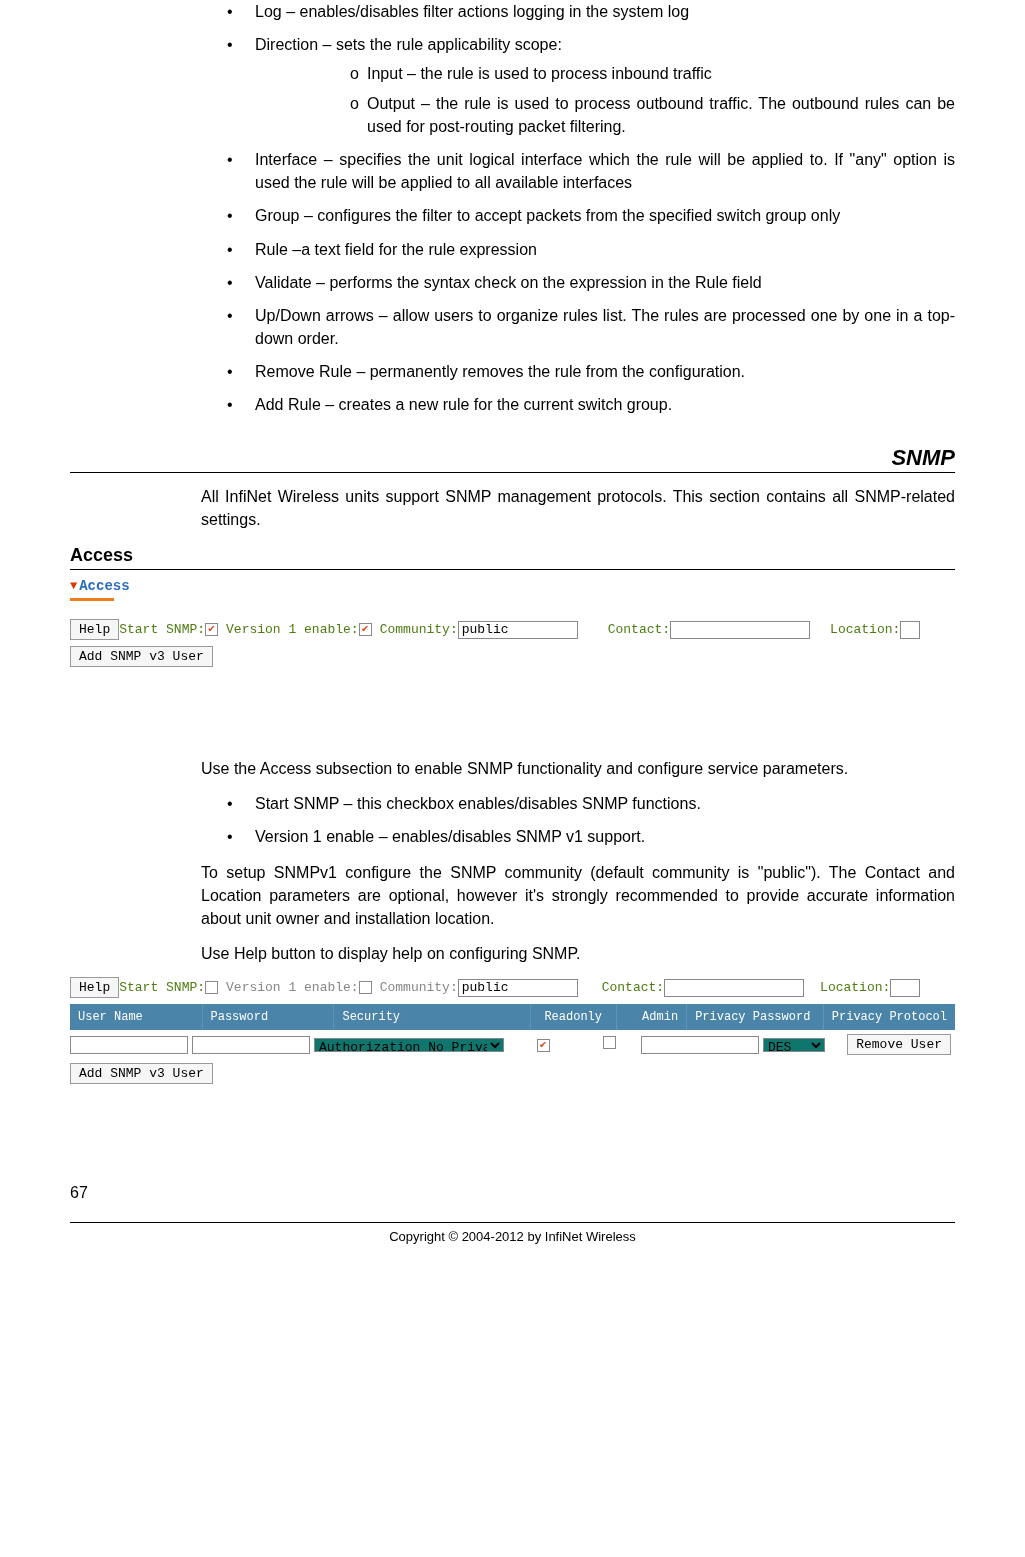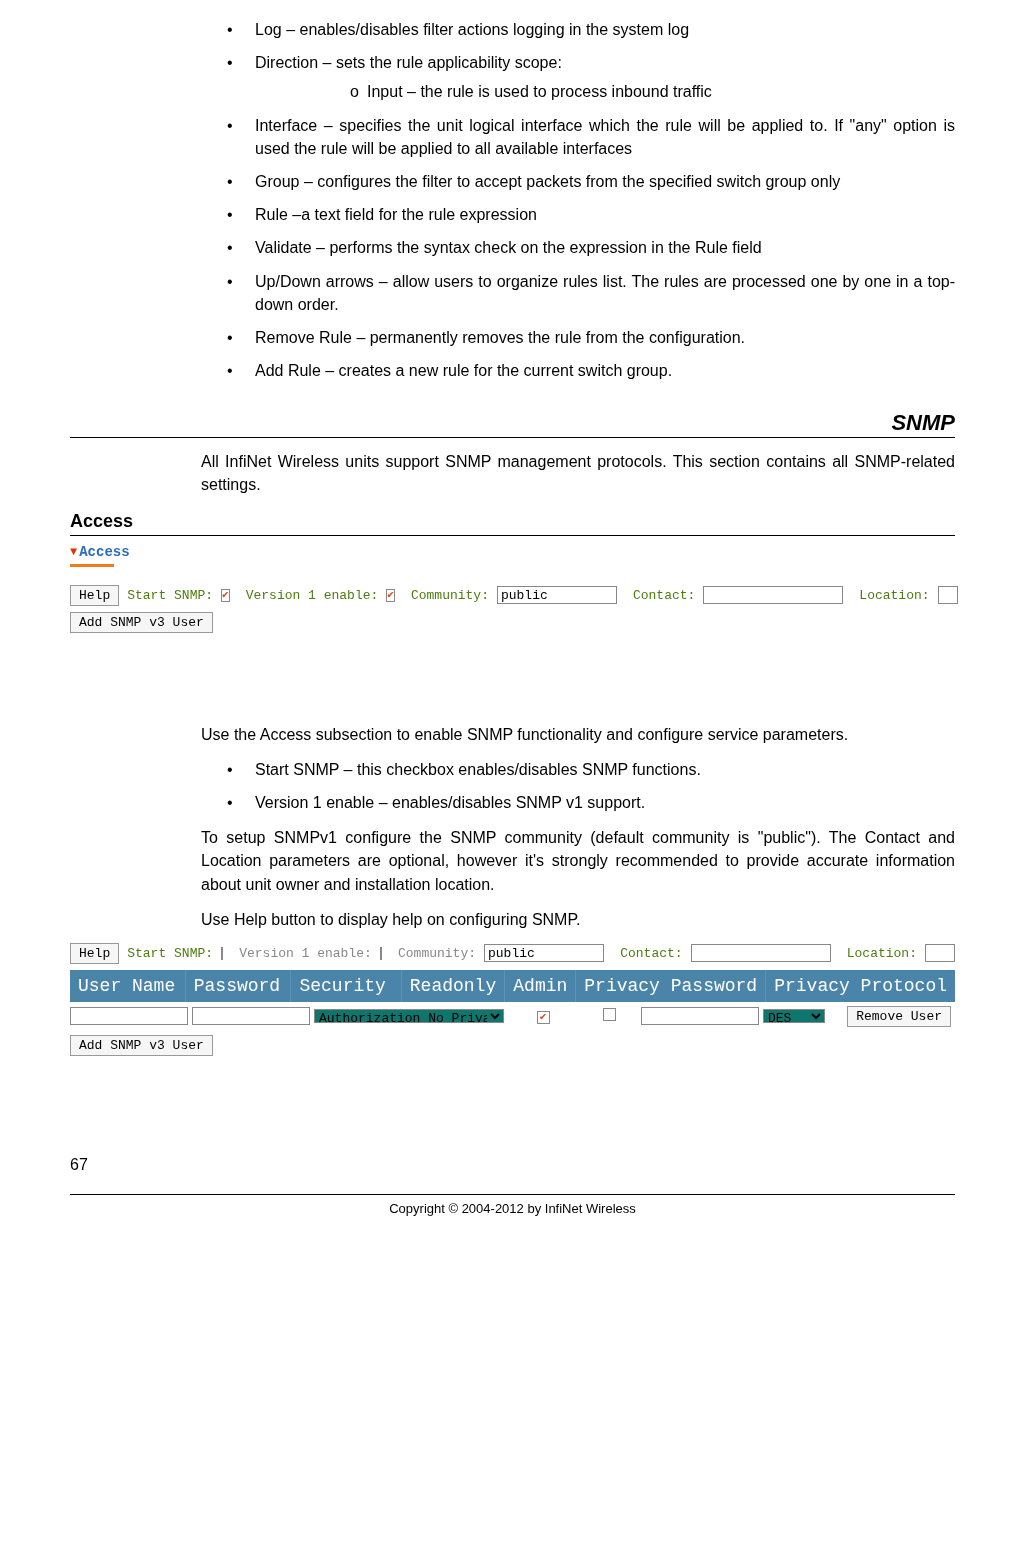--- a/index.html
+++ b/index.html
@@ -7,21 +7,20 @@
     font-size: 16px;
     color: #000;
     background: #fff;
     margin: 0;
     padding: 0;
     width: 1025px;
   }
   .page {
     padding: 0 70px;
     box-sizing: border-box;
-    margin-top: 18px;
   }
   .content-indent {
     margin-left: 131px;
   }
   ul.bullets {
     list-style: none;
     padding: 0;
     margin: 0;
   }
   ul.bullets > li {
@@ -98,21 +97,20 @@
   }
   .shot .access-underline {
     height: 3px;
     background: linear-gradient(to right, #f07c1a 0, #f07c1a 44px, transparent 44px);
     margin-top: 4px;
     margin-bottom: 18px;
   }
   .shot .row {
     display: flex;
     align-items: center;
-    gap: 8px;
     flex-wrap: nowrap;
     white-space: nowrap;
   }
   .shot .btn {
     border: 1px solid #999;
     background: #f6f6f6;
     padding: 2px 8px;
     font-size: 13px;
     font-family: inherit;
   }
@@ -138,21 +136,21 @@
     box-sizing: border-box;
   }
   .shot .lbl { font-size: 13px; color: #4d7c0f; }
   .shot .lbl.disabled { color: #888; }
   .shot2-table {
     width: 100%;
     border-collapse: collapse;
     background: #e5e5e5;
     color: #fff;
     margin-top: 6px;
-    font-size: 18px;
+    font-size: 12px;
   }
   .shot2-table th {
     font-weight: normal;
     padding: 6px 8px;
     text-align: left;
     background: #4a84a8;
     border-right: 1px solid #5a94b8;
     white-space: nowrap;
   }
   .shot2-table th:last-child { border-right: none; }
@@ -195,20 +193,21 @@
 
 <div class="page">
 
   <div class="content-indent">
     <ul class="bullets">
       <li>Log – enables/disables filter actions logging in the system log</li>
       <li>
         <span>Direction – sets the rule applicability scope:</span>
         <ul class="sub">
           <li class="justify">Input – the rule is used to process inbound traffic</li>
+          <li class="justify">Output – the rule is used to process outbound traffic. The outbound rules can be used for post-routing packet filtering.</li>
         </ul>
       </li>
       <li class="justify">Interface – specifies the unit logical interface which the rule will be applied to. If "any" option is used the rule will be applied to all available interfaces</li>
       <li class="justify">Group – configures the filter to accept packets from the specified switch group only</li>
       <li>Rule –a text field for the rule expression</li>
       <li>Validate – performs the syntax check on the expression in the Rule field</li>
       <li class="justify">Up/Down arrows – allow users to organize rules list. The rules are processed one by one in a top-down order.</li>
       <li>Remove Rule – permanently removes the rule from the configuration.</li>
       <li>Add Rule – creates a new rule for the current switch group.</li>
     </ul>

